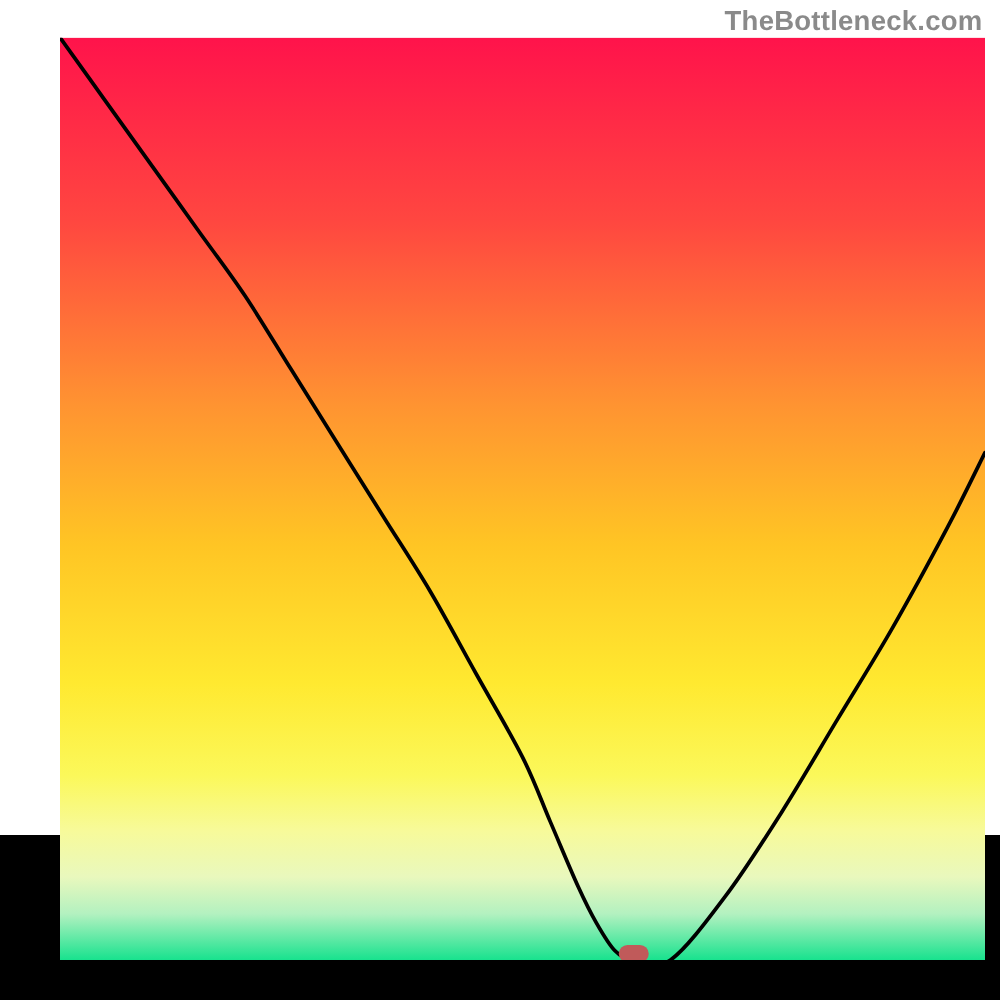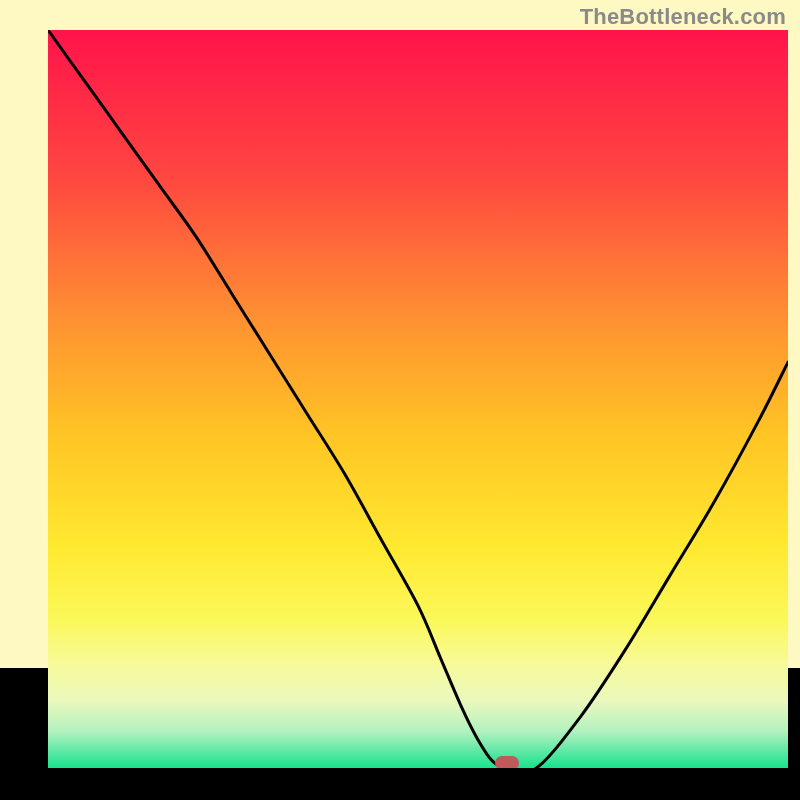--- a/index.html
+++ b/index.html
@@ -8,21 +8,21 @@
     width: 800px;
     height: 800px;
     background: #000;
     overflow: hidden;
   }
   .outer {
     position: absolute;
     left: 0; top: 0;
     width: 800px;
     height: 668px;
-    background: #fef9c3;
+    background: #ffffff;
   }
   .plot {
     position: absolute;
     
     left: 48px;
     top: 30px;
     width: 740px;
     height: 738px;
     overflow: hidden;
   }

